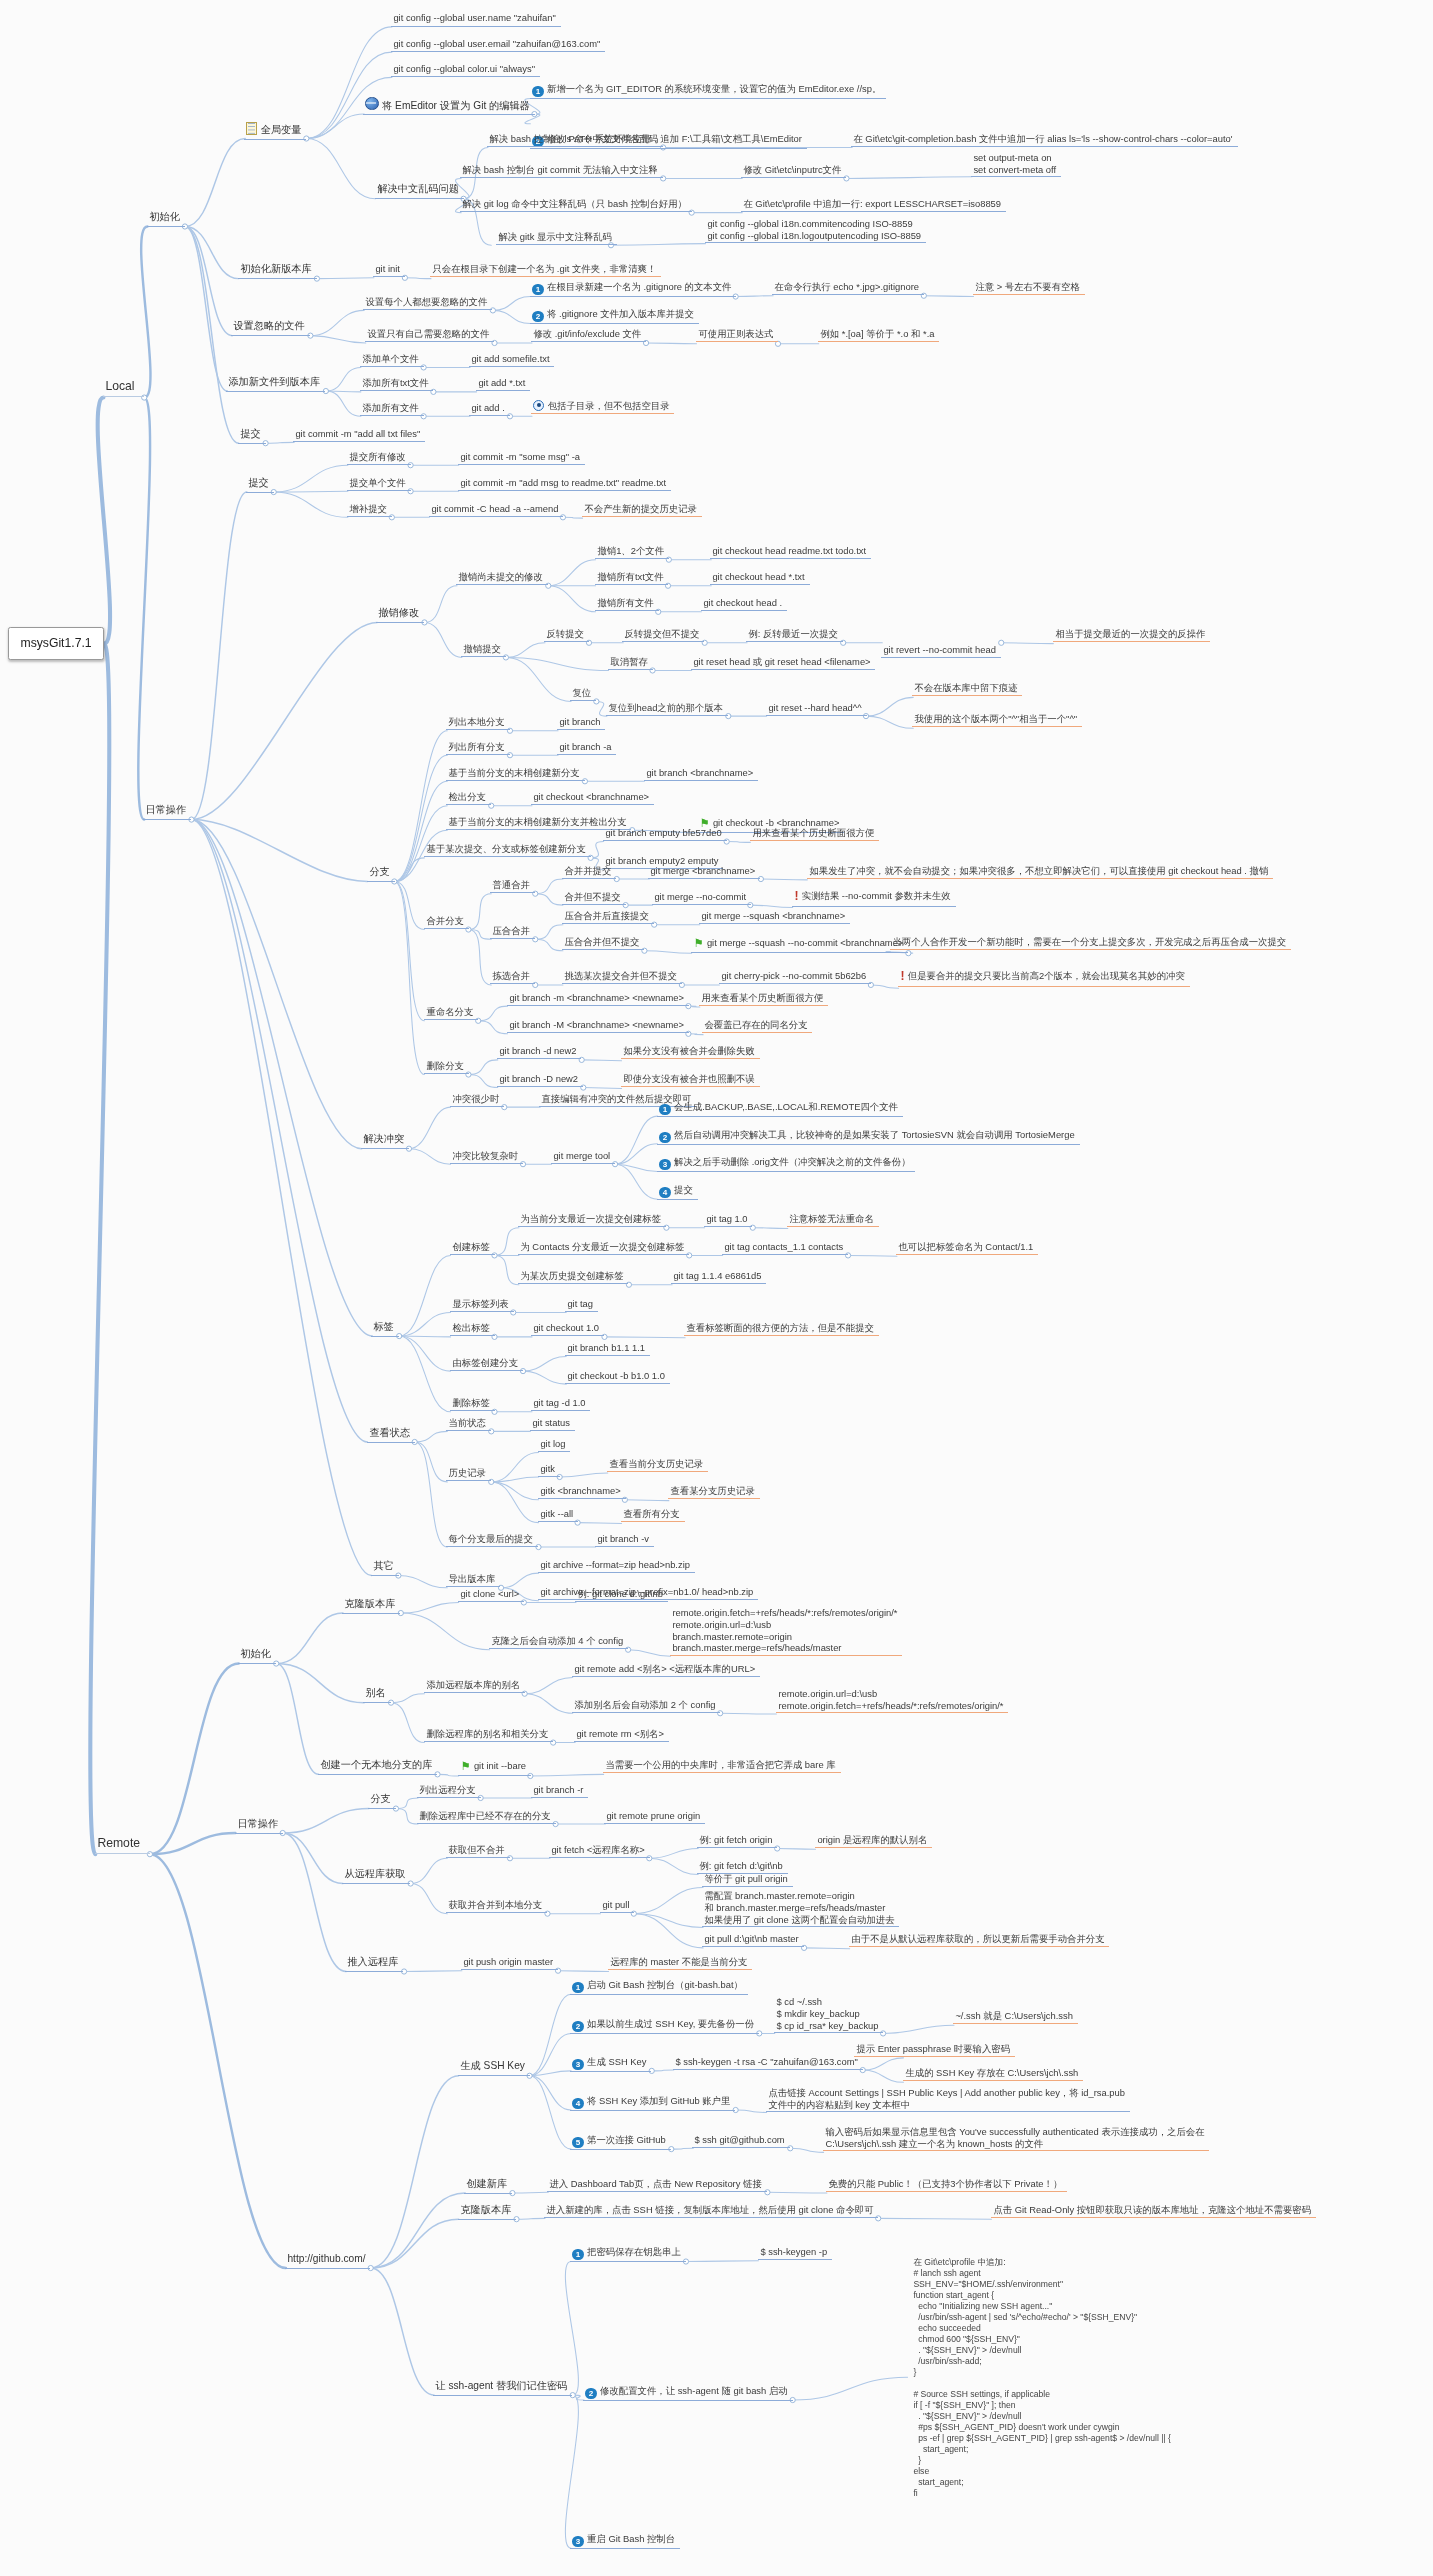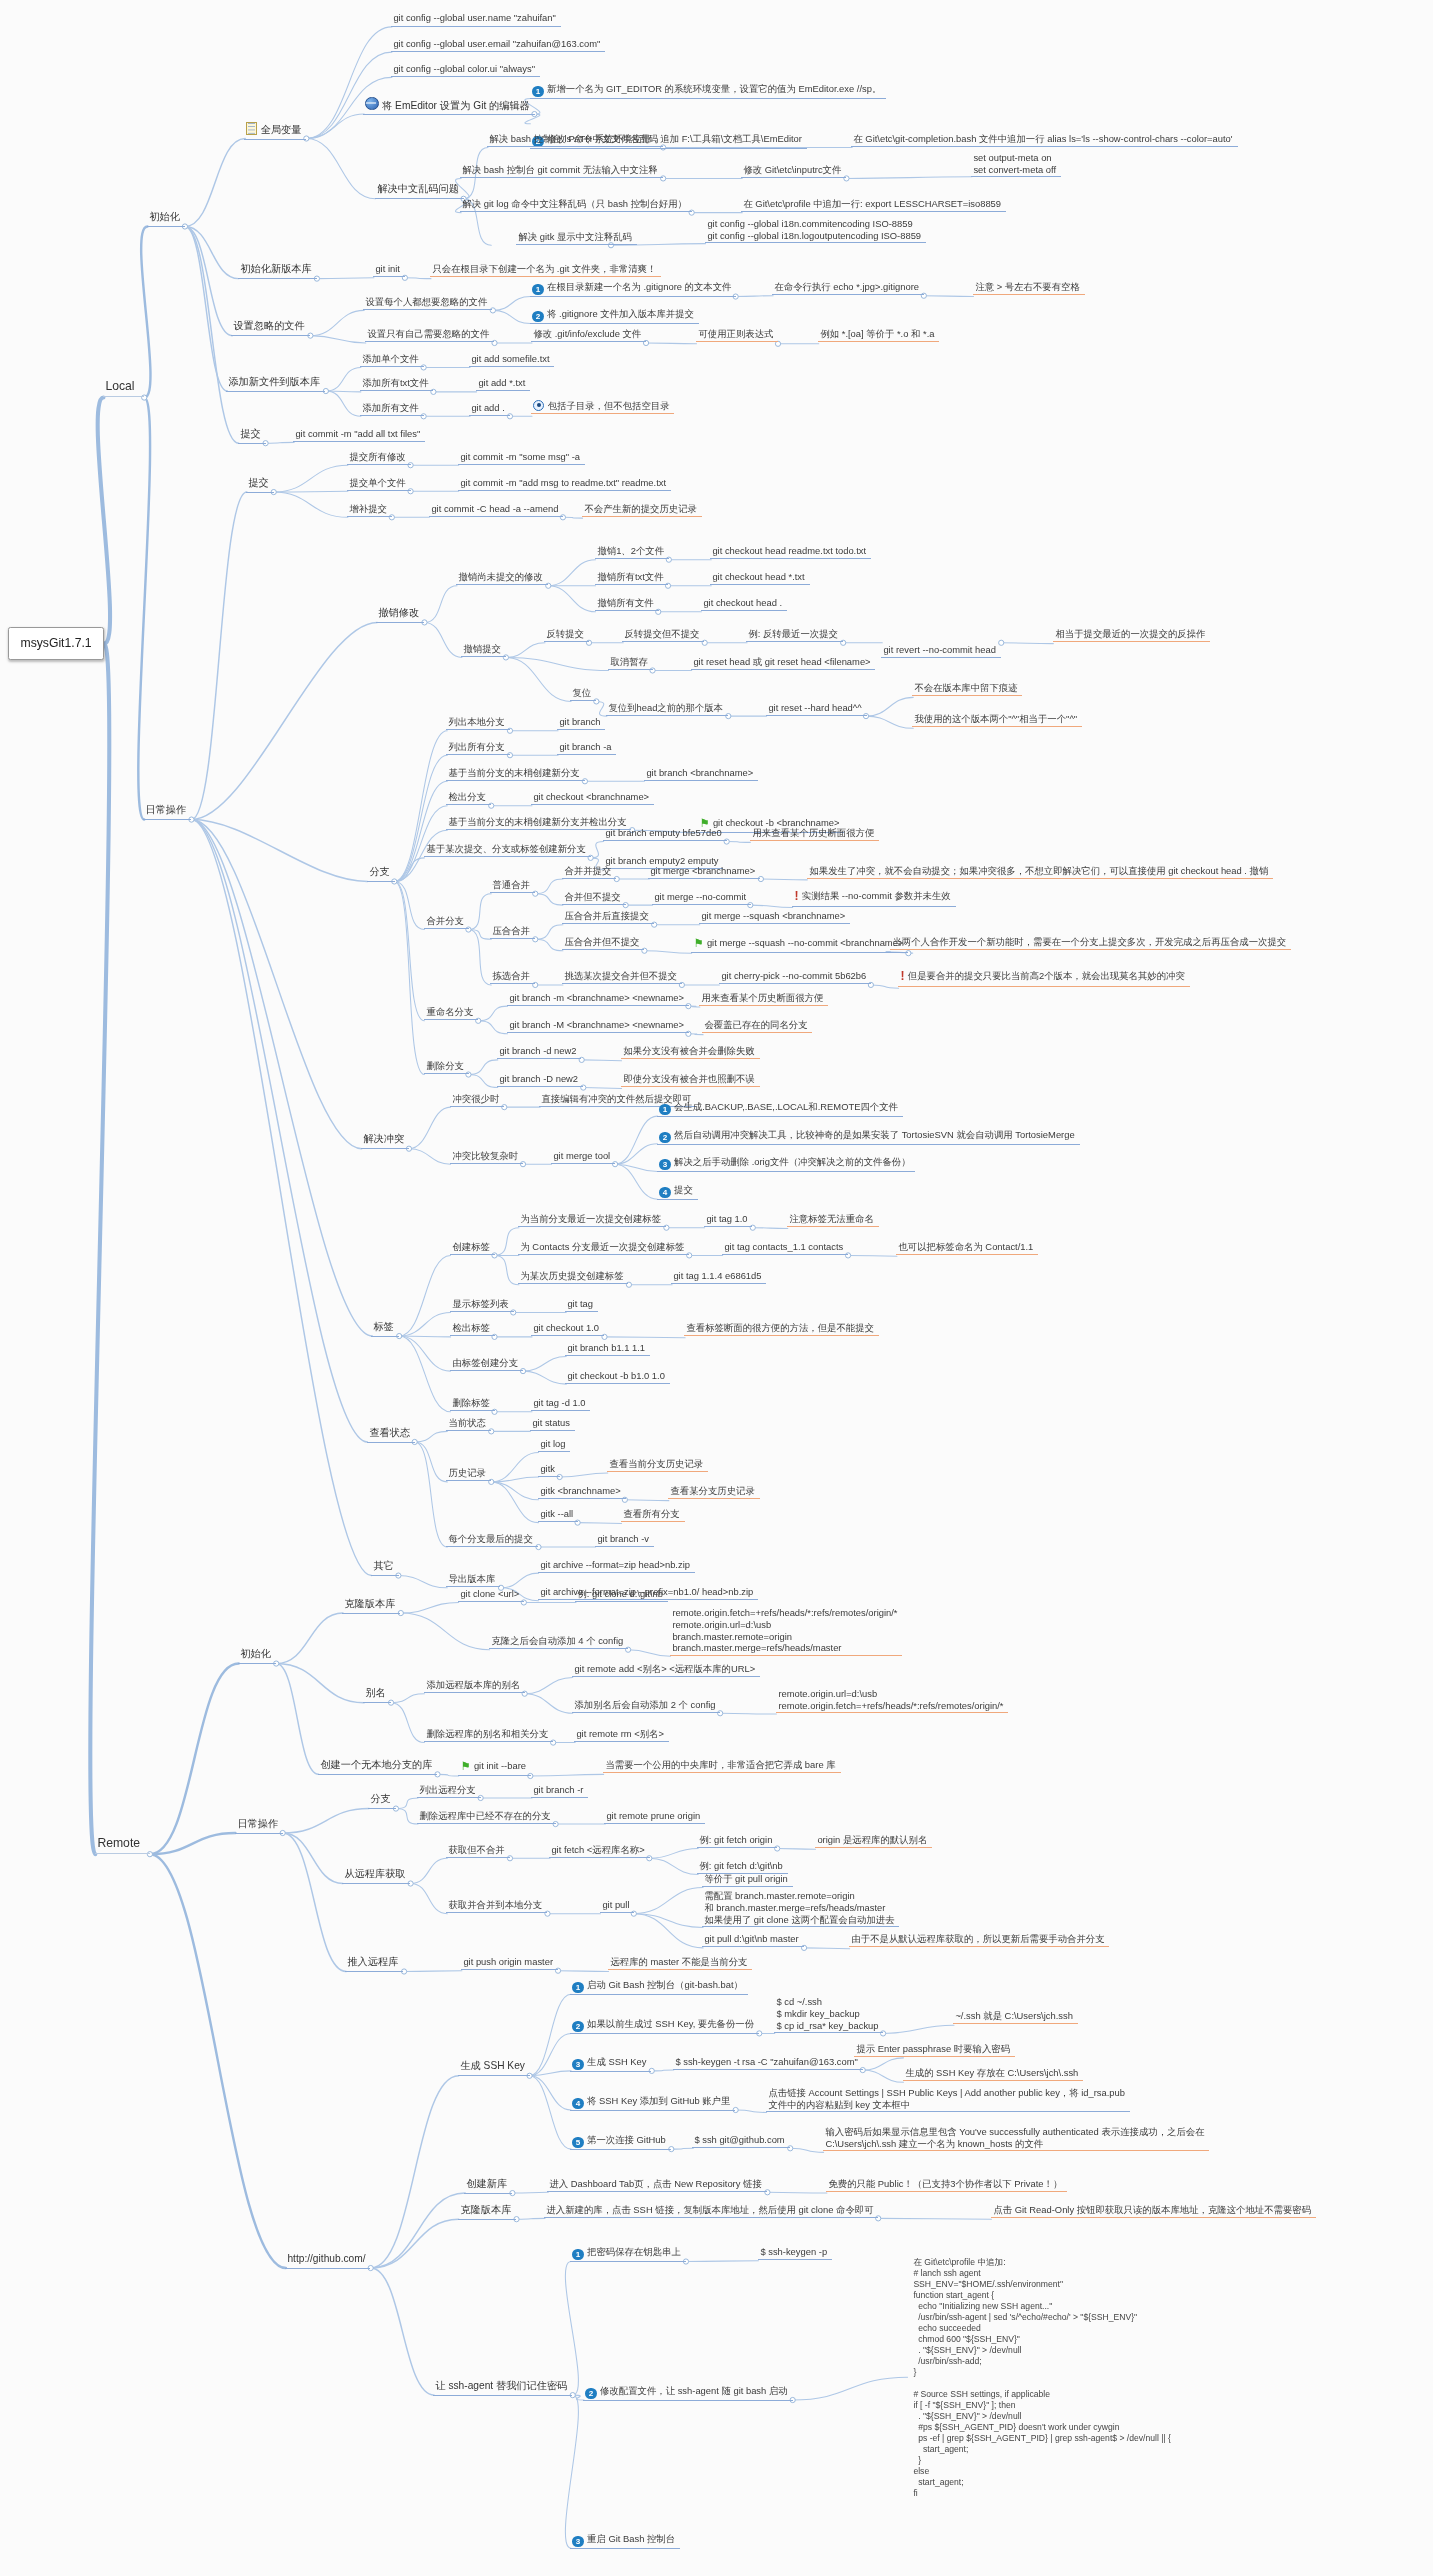--- a/index.html
+++ b/index.html
@@ -409,21 +409,21 @@
     <div class="node cmd" style="left: 487px; top: 132px;"><span class="txt">解决 bash 控制台 ls  命令中文文件名乱码</span></div>
     <div class="node cmd" style="left: 851px; top: 132px;"><span class="txt">在 Git\etc\git-completion.bash 文件中追加一行 alias ls='ls --show-control-chars --color=auto'</span></div>
     <div class="node cmd" style="left: 460px; top: 163px; text-align: center;"><span class="txt">解决 bash 控制台 git commit 无法输入中文注释</span></div>
     <div class="node cmd" style="left: 741px; top: 163px;"><span class="txt">修改  Git\etc\inputrc文件</span></div>
     <div class="node cmdm" style="left: 971px; top: 152px;">
       <div class="ln">set output-meta on</div>
       <div class="ln">set convert-meta off</div>
     </div>
     <div class="node cmd" style="left: 460px; top: 197px;"><span class="txt">解决 git log 命令中文注释乱码（只 bash 控制台好用）</span></div>
     <div class="node cmd" style="left: 741px; top: 197px;"><span class="txt">在 Git\etc\profile 中追加一行: export LESSCHARSET=iso8859</span></div>
-    <div class="node cmd" style="left: 516px; top: 230px;"><span class="txt">解决 gitk 显示中文注释乱码</span></div>
+    <div class="node cmd" style="left: 496px; top: 230px;"><span class="txt">解决 gitk 显示中文注释乱码</span></div>
     <div class="node cmdm" style="left: 705px; top: 218px;">
       <div class="ln">git config --global i18n.commitencoding ISO-8859</div>
       <div class="ln">git config --global i18n.logoutputencoding ISO-8859</div>
     </div>
     <div class="node sec" style="left: 238px; top: 262px;"><span class="txt">初始化新版本库</span></div>
     <div class="node cmd" style="left: 373px; top: 262px;"><span class="txt">git init</span></div>
     <div class="node note" style="left: 430px; top: 262px;"><span class="txt">只会在根目录下创建一个名为 .git 文件夹，非常清爽！</span></div>
     <div class="node sec" style="left: 231px; top: 319px;"><span class="txt">设置忽略的文件</span></div>
     <div class="node cmd" style="left: 363px; top: 295px;"><span class="txt">设置每个人都想要忽略的文件</span></div>
     <div class="node cmd" style="left: 530px; top: 280px;"><span class="icon ic-num">1</span><span class="txt">在根目录新建一个名为 .gitignore 的文本文件</span></div>

